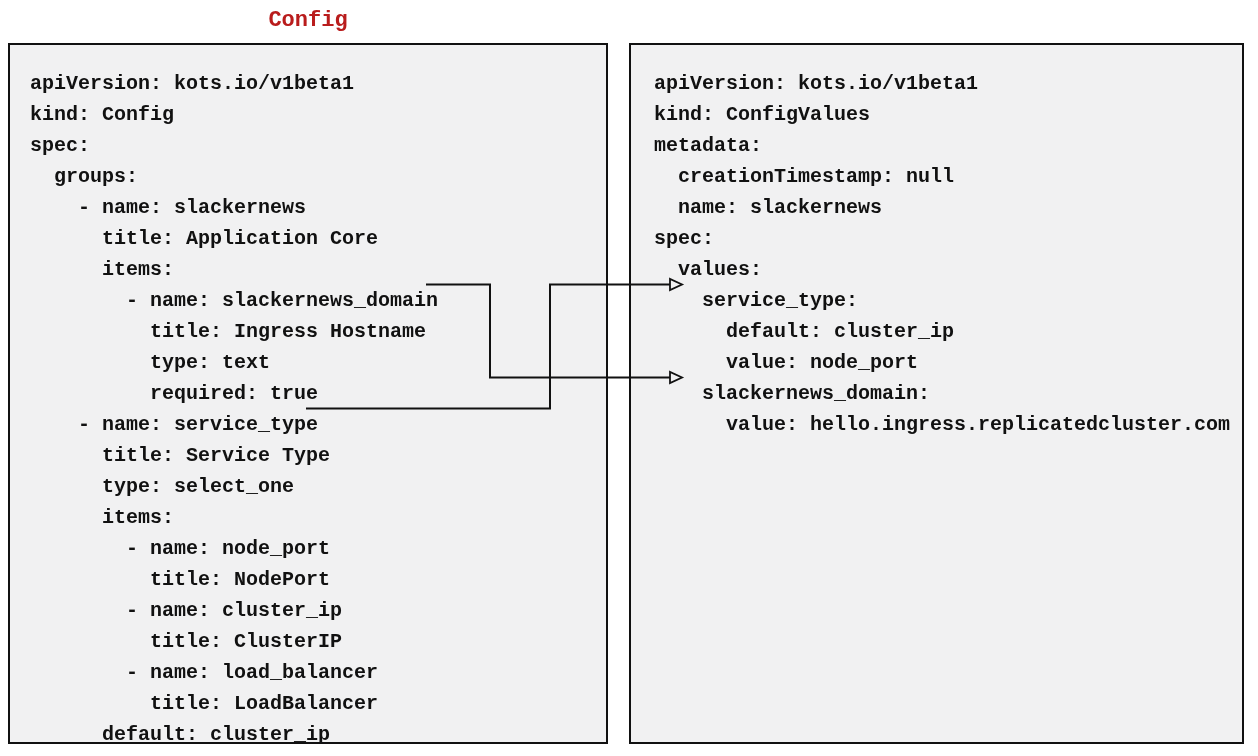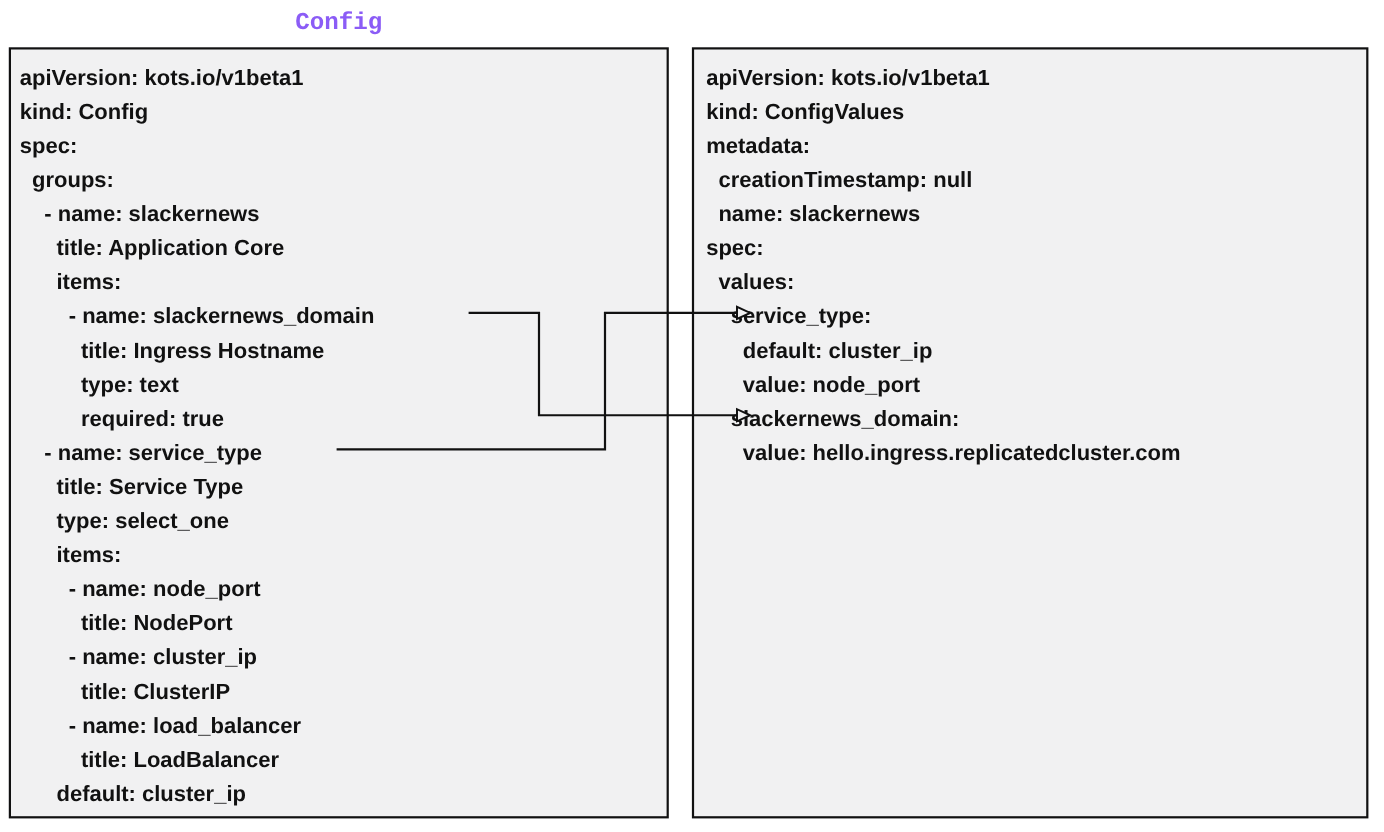--- a/index.html
+++ b/index.html
@@ -12,38 +12,38 @@
     overflow: hidden;
   }
   .panel-title {
     position: absolute;
     top: 6px;
     height: 30px;
     line-height: 30px;
     text-align: center;
     font-weight: bold;
     font-size: 22px;
-    color: #8b5cf6;
+    color: #b91c1c;
     white-space: pre;
   }
   .panel-title.left  { left: 8px;   width: 600px; }
   .panel-title.right { left: 629px; width: 615px; }
   .panel {
     position: absolute;
     top: 43px;
     height: 697px; 
     background: #f1f1f2;
     border: 2px solid #111111;
     box-sizing: content-box;
   }
   .panel.left  { left: 8px;   width: 596px; }
   .panel.right { left: 629px; width: 611px; }
   .panel pre {
-    margin: 4px;
-    font-family: Liberation Sans, sans-serif;
+    margin: 16px;
+    font-family: Liberation Mono, monospace;
     font-weight: bold;
     font-size: 20px;
     line-height: 31px;
     color: #111111;
     white-space: pre;
   }
   .panel.left  pre { padding: 7px 0 0 4px; }
   .panel.right pre { padding: 7px 0 0 7px; }
   svg.overlay {
     position: absolute;

